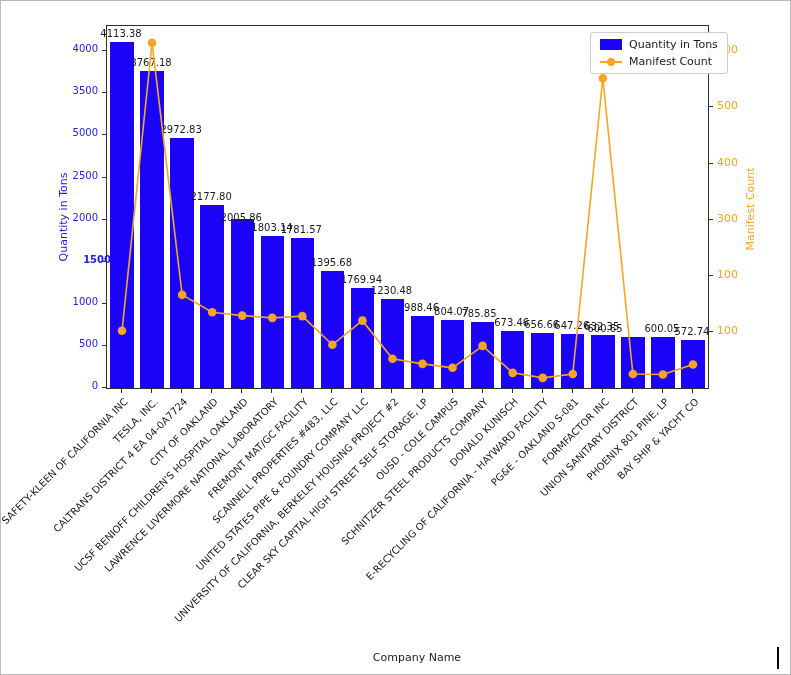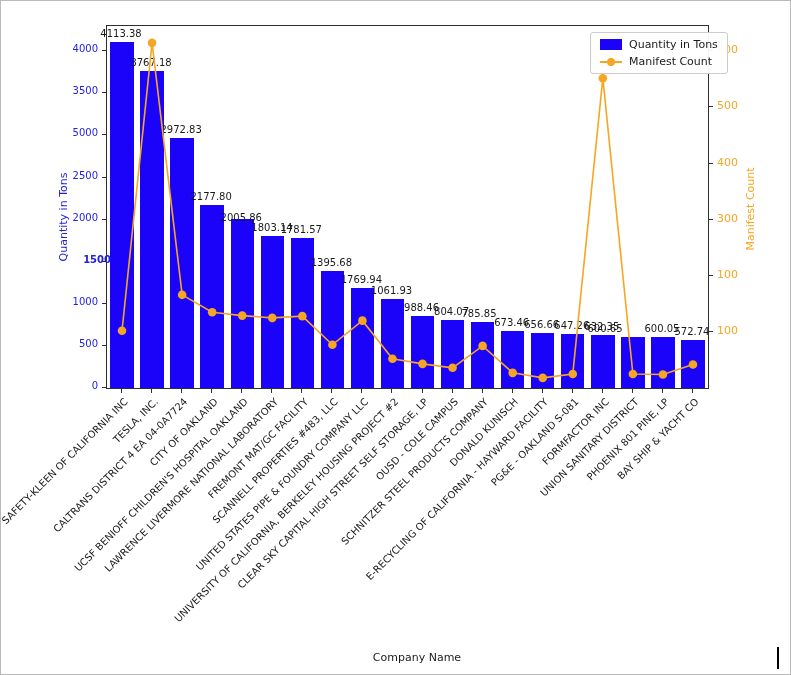--- a/index.html
+++ b/index.html
@@ -116,21 +116,21 @@
   <div id="overlay">
       <div class="bar-value-label" style="left: 120.025px; top: 26.7108px;">4113.38</div>
       <div class="bar-value-label" style="left: 150.075px; top: 55.856px;">3767.18</div>
       <div class="bar-value-label" style="left: 180.125px; top: 122.729px; text-align: center;">2972.83</div>
       <div class="bar-value-label" style="left: 210.175px; top: 189.66px;">2177.80</div>
       <div class="bar-value-label" style="left: 240.225px; top: 211px;">2005.86</div>
       <div class="bar-value-label" style="left: 271px; top: 221.201px;">1803.14</div>
       <div class="bar-value-label" style="left: 300.325px; top: 223.017px;">1781.57</div>
       <div class="bar-value-label" style="left: 330.375px; top: 255.503px;">1395.68</div>
       <div class="bar-value-label" style="left: 360.425px; top: 273.048px;">1769.94</div>
-      <div class="bar-value-label" style="left: 390.475px; top: 283.6px;">1061.93</div>
+      <div class="bar-value-label" style="left: 390.475px; top: 283.6px;">1230.48</div>
       <div class="bar-value-label" style="left: 420.525px; top: 300.629px;">988.46</div>
       <div class="bar-value-label" style="left: 450.575px; top: 305.309px; text-align: center;">804.07</div>
       <div class="bar-value-label" style="left: 478px; top: 306.842px;">785.85</div>
       <div class="bar-value-label" style="left: 510.675px; top: 316.304px;">673.46</div>
       <div class="bar-value-label" style="left: 540.725px; top: 317.718px;">656.66</div>
       <div class="bar-value-label" style="left: 570.775px; top: 318.51px;">647.26</div>
       <div class="bar-value-label" style="left: 600.825px; top: 319.765px;">632.35</div>
       <div class="bar-value-label" style="left: 604px; top: 322.434px;">600.65</div>
       <div class="bar-value-label" style="left: 660.925px; top: 322.484px;">600.05</div>
       <div class="bar-value-label" style="left: 690.975px; top: 324.783px;">572.74</div>

